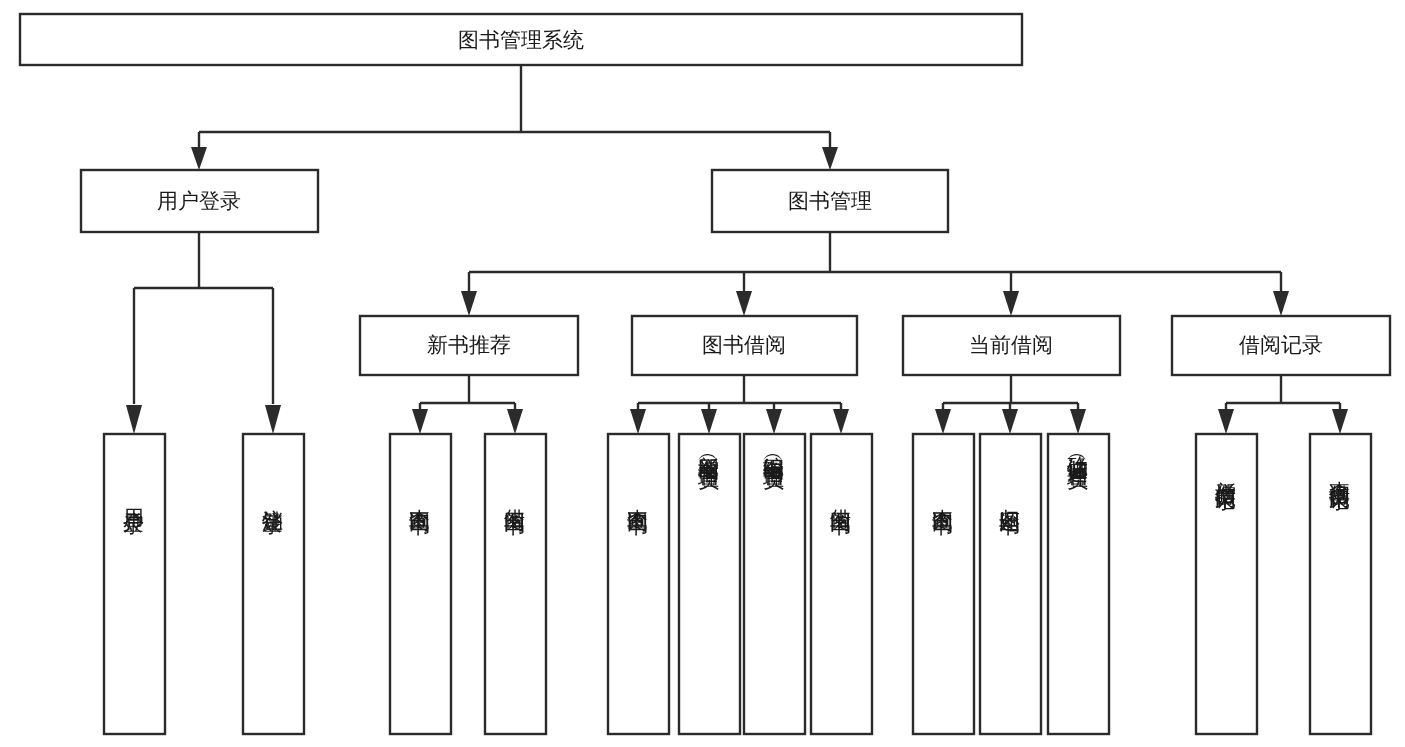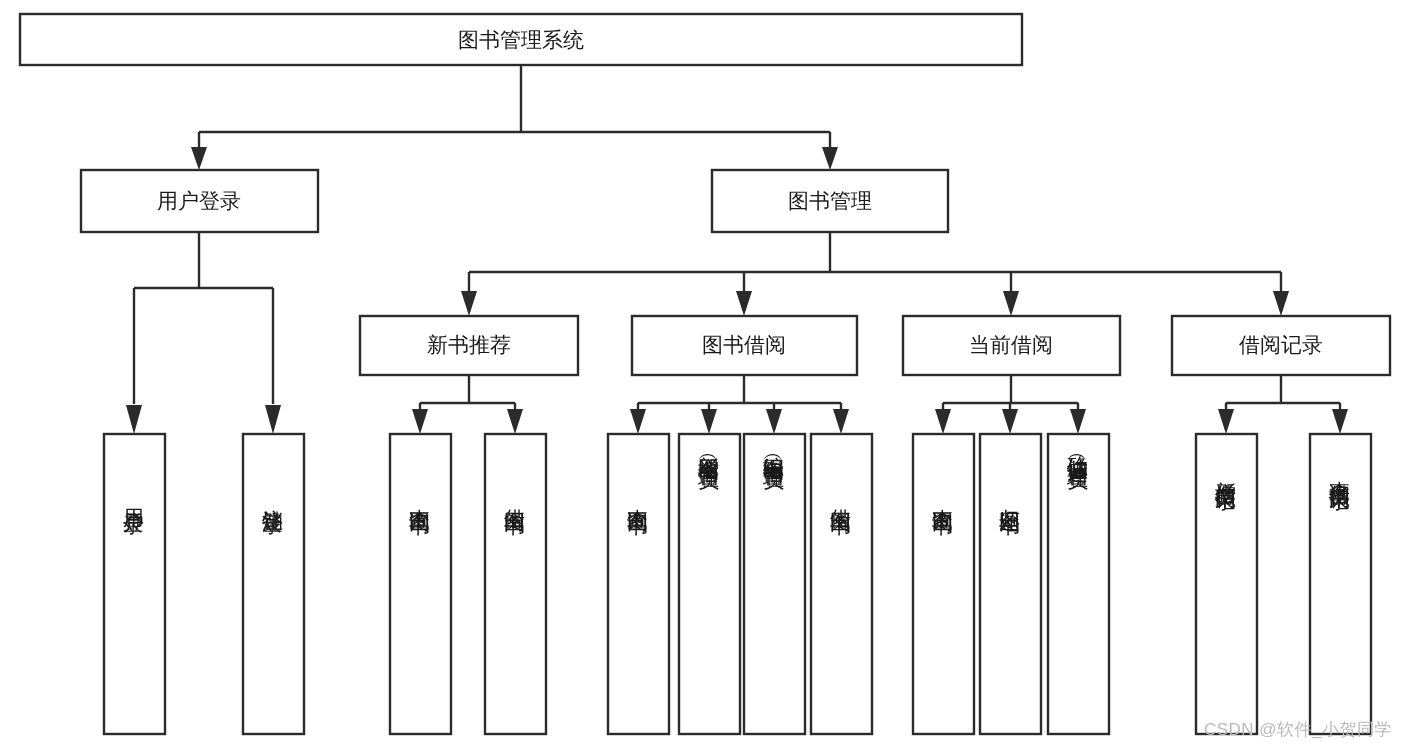--- a/index.html
+++ b/index.html
@@ -232,14 +232,13 @@
       <rect class="node-box" x="1196" y="434" width="61" height="300"></rect>
       <text class="node-label-v" x="1226" y="470">新增借阅记录</text>
     </g>
 
     <g>
       <rect class="node-box" x="1310" y="434" width="61" height="300"></rect>
       <text class="node-label-v" x="1340" y="470">查询借阅记录</text>
     </g>
   </svg>
 
-  <div class="watermark-text">CSDN @软件_小贺同学</div>
 </div>
 
 </body></html>

